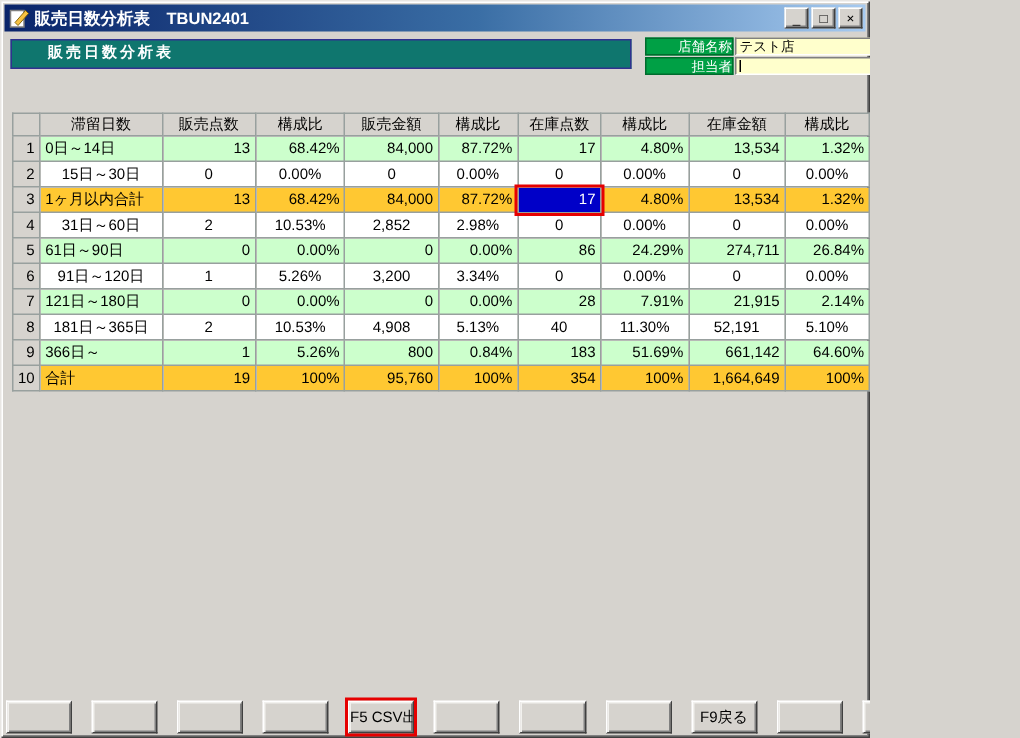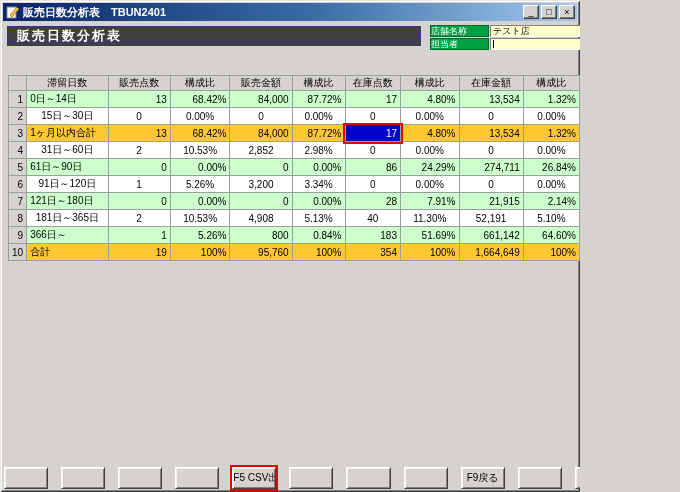--- a/index.html
+++ b/index.html
@@ -23,29 +23,29 @@
   .winbtn {
     width:16px; height:14px; margin-left:2px; padding:0; flex:0 0 auto;
     background:#d6d3ce; border:1px solid; border-color:#ffffff #404040 #404040 #ffffff;
     box-shadow: inset -1px -1px 0 #808080;
     font-size:9px; line-height:10px; text-align:center; font-family:inherit; color:#000;
   }
 
   
   .banner {
     position:absolute; left:7px; top:26px; width:414px; height:20px;
-    background:#404040; border:1px solid #31318f;
-    color:#ffffff; font-size:13px; font-weight:bold; line-height:18px;
-    padding-left:9px; letter-spacing:2px;
+    background:#0f766e; border:1px solid #31318f;
+    color:#ffffff; font-size:10px; font-weight:bold; line-height:18px;
+    padding-left:24px; letter-spacing:2px;
   }
   .hrow { position:absolute; left:430px; display:flex; }
   .hrow1 { top:25px; } .hrow2 { top:38px; }
   .hlabel {
     width:59px; height:12px; background:#00a045; border:1px solid #006b2d;
-    color:#fff; font-size:9px; line-height:10px; text-align:left;
+    color:#fff; font-size:9px; line-height:10px; text-align:right;
   }
   .hvalue {
     width:185px; height:12px; margin-left:1px; background:#ffffcc;
     border:1px solid; border-color:#808080 #ffffff #ffffff #808080;
     font-size:9px; padding:0 2px; display:flex; align-items:center; color:#000;
   }
   .caret { width:1px; height:8px; background:#000; display:inline-block; }
 
   
   .grid {

